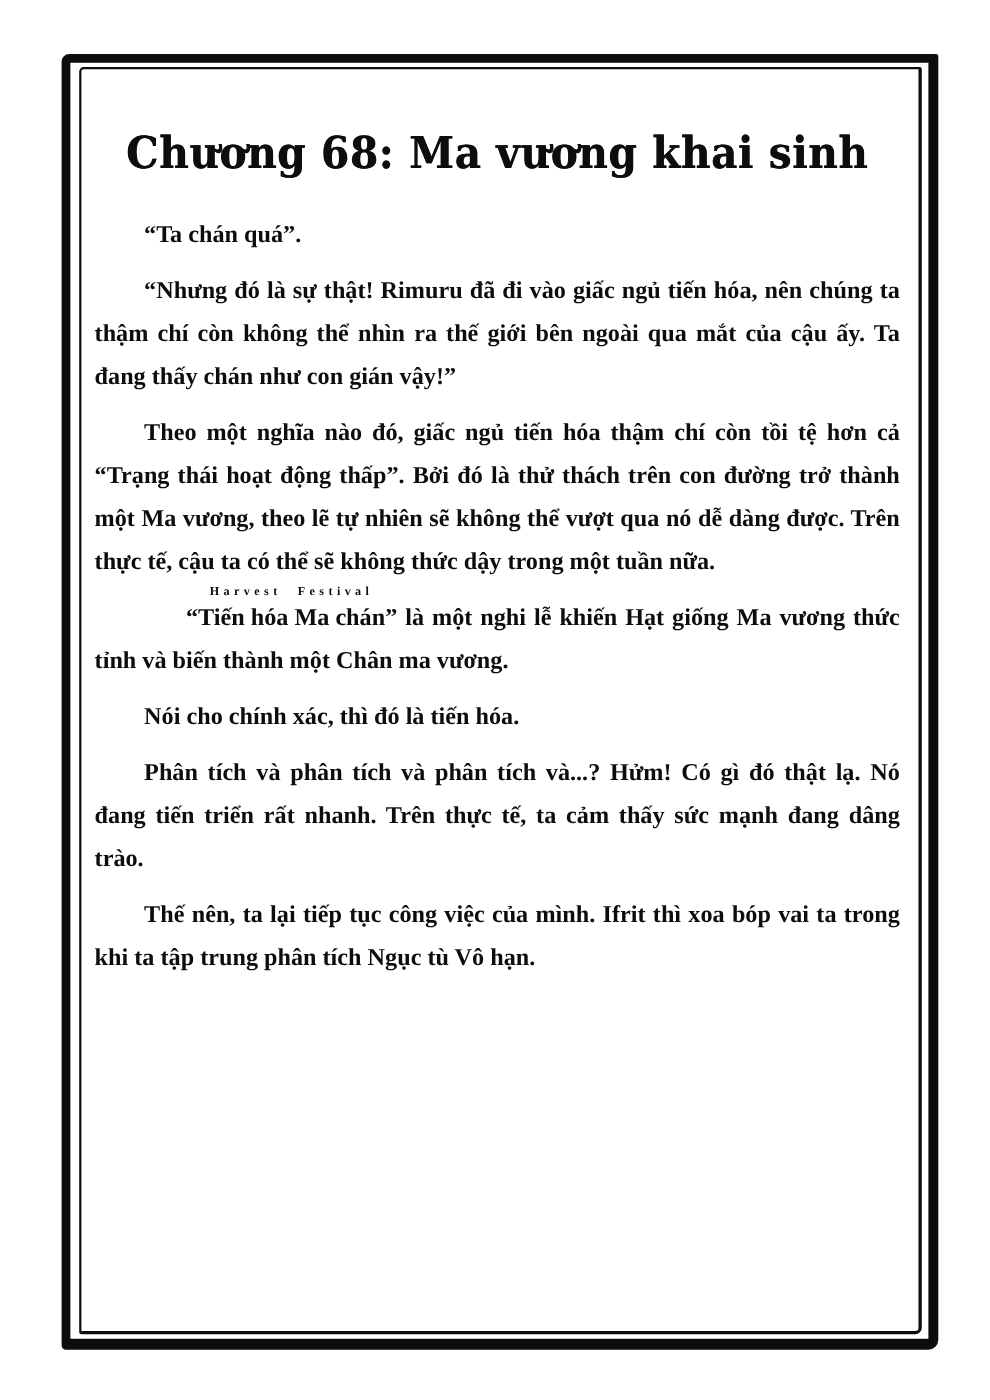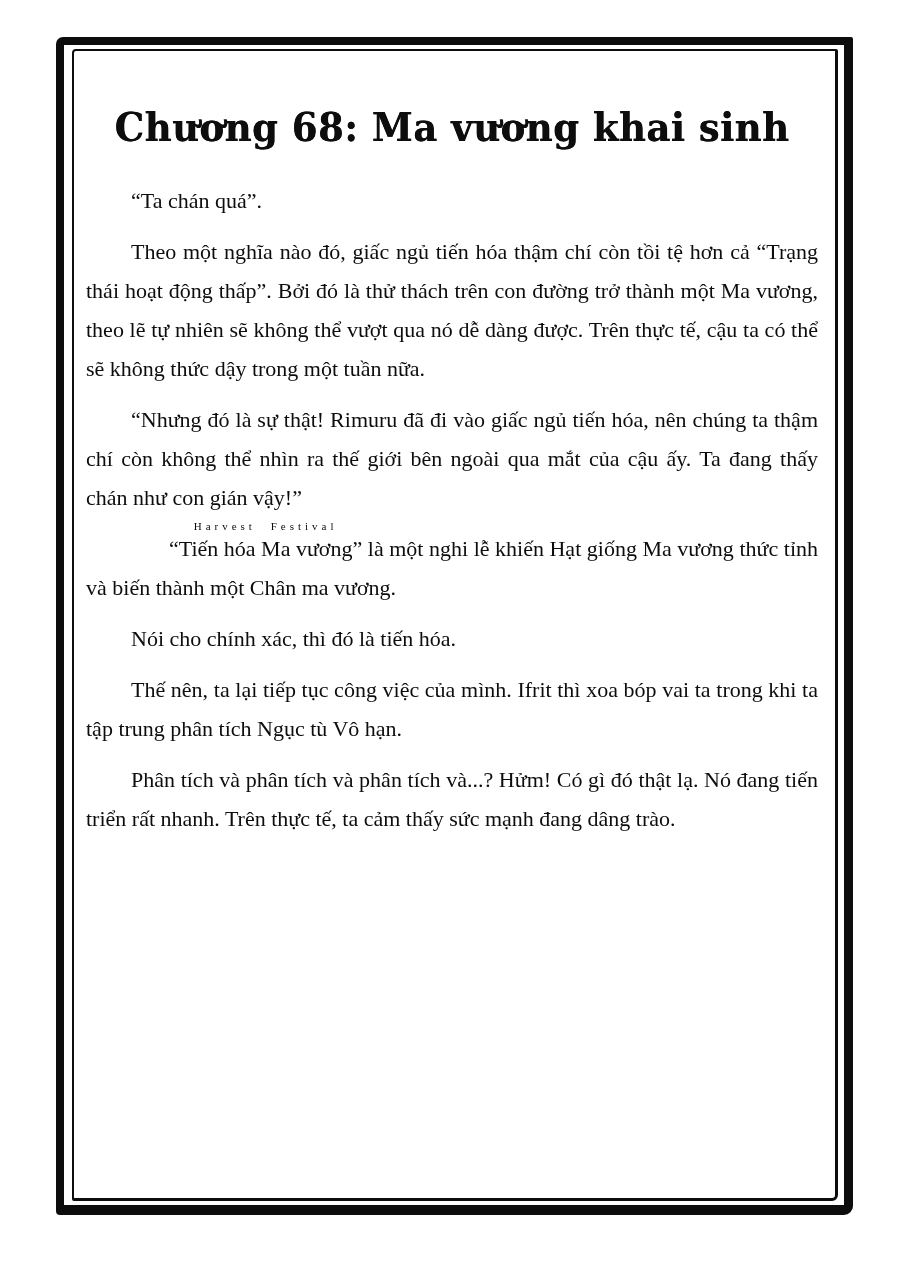--- a/index.html
+++ b/index.html
@@ -11,21 +11,21 @@
     height: 1273px;
     position: relative;
     background: var(--paper, #ffffff);
     font-family: "Liberation Serif", serif;
     color: var(--ink, #0d0d0d);
     overflow: hidden;
   }
   .outer-frame {
     position: absolute;
     left: 56px;
-    top: 37px;
+    top: 49px;
     width: 797px;
     height: 1178px;
     box-sizing: border-box;
     border: solid var(--ink, #0d0d0d);
     border-width: 8px 9px 10px 8px;
     border-radius: 7px 2px 9px 4px;
   }
   .inner-frame {
     position: absolute;
     inset: 4px 6px 4px 8px;
@@ -56,20 +56,21 @@
   .body-text {
     margin-top: 30px;
     font-size: 22px;
     line-height: 39px;
     text-align: justify;
     text-justify: inter-word;
   }
   .body-text p {
     margin: 0 0 12px 0;
     text-indent: 45px;
+    font-weight: bold;
   }
   .ruby-wrap {
     position: relative;
     display: inline-block;
     text-indent: 0;
     white-space: nowrap;
     margin-left: 38px;
   }
   .ruby-ann {
     position: absolute;
@@ -88,23 +89,23 @@
 <body style="--ink: #0d0d0d; --paper: #ffffff;">
 
 <div class="outer-frame">
   <div class="inner-frame">
     <div class="content">
 
       <h1 class="title">Chương 68: Ma vương khai sinh</h1>
 
       <div class="body-text">
         <p>“Ta chán quá”.</p>
+        <p>“Nhưng đó là sự thật! Rimuru đã đi vào giấc ngủ tiến hóa, nên chúng ta thậm chí còn không thể nhìn ra thế giới bên ngoài qua mắt của cậu ấy. Ta đang thấy chán như con gián vậy!”</p>
         <p>Theo một nghĩa nào đó, giấc ngủ tiến hóa thậm chí còn tồi tệ hơn cả “Trạng thái hoạt động thấp”. Bởi đó là thử thách trên con đường trở thành một Ma vương, theo lẽ tự nhiên sẽ không thể vượt qua nó dễ dàng được. Trên thực tế, cậu ta có thể sẽ không thức dậy trong một tuần nữa.</p>
-        <p>“Nhưng đó là sự thật! Rimuru đã đi vào giấc ngủ tiến hóa, nên chúng ta thậm chí còn không thể nhìn ra thế giới bên ngoài qua mắt của cậu ấy. Ta đang thấy chán như con gián vậy!”</p>
-        <p><span class="ruby-wrap"><span class="ruby-ann">Harvest Festival</span><span>“Tiến hóa Ma vương”</span></span><span> là một nghi lễ khiến Hạt giống Ma vương thức tỉnh và biến thành một Chân ma vương.</span></p>
+        <p><span class="ruby-wrap"><span class="ruby-ann">Harvest Festival</span><span>“Tiến hóa Ma chán”</span></span><span> là một nghi lễ khiến Hạt giống Ma vương thức tỉnh và biến thành một Chân ma vương.</span></p>
         <p>Nói cho chính xác, thì đó là tiến hóa.</p>
+        <p>Phân tích và phân tích và phân tích và...? Hửm! Có gì đó thật lạ. Nó đang tiến triển rất nhanh. Trên thực tế, ta cảm thấy sức mạnh đang dâng trào.</p>
         <p>Thế nên, ta lại tiếp tục công việc của mình. Ifrit thì xoa bóp vai ta trong khi ta tập trung phân tích Ngục tù Vô hạn.</p>
-        <p>Phân tích và phân tích và phân tích và...? Hửm! Có gì đó thật lạ. Nó đang tiến triển rất nhanh. Trên thực tế, ta cảm thấy sức mạnh đang dâng trào.</p>
       </div>
 
     </div>
   </div>
 </div>
 
 </body></html>

